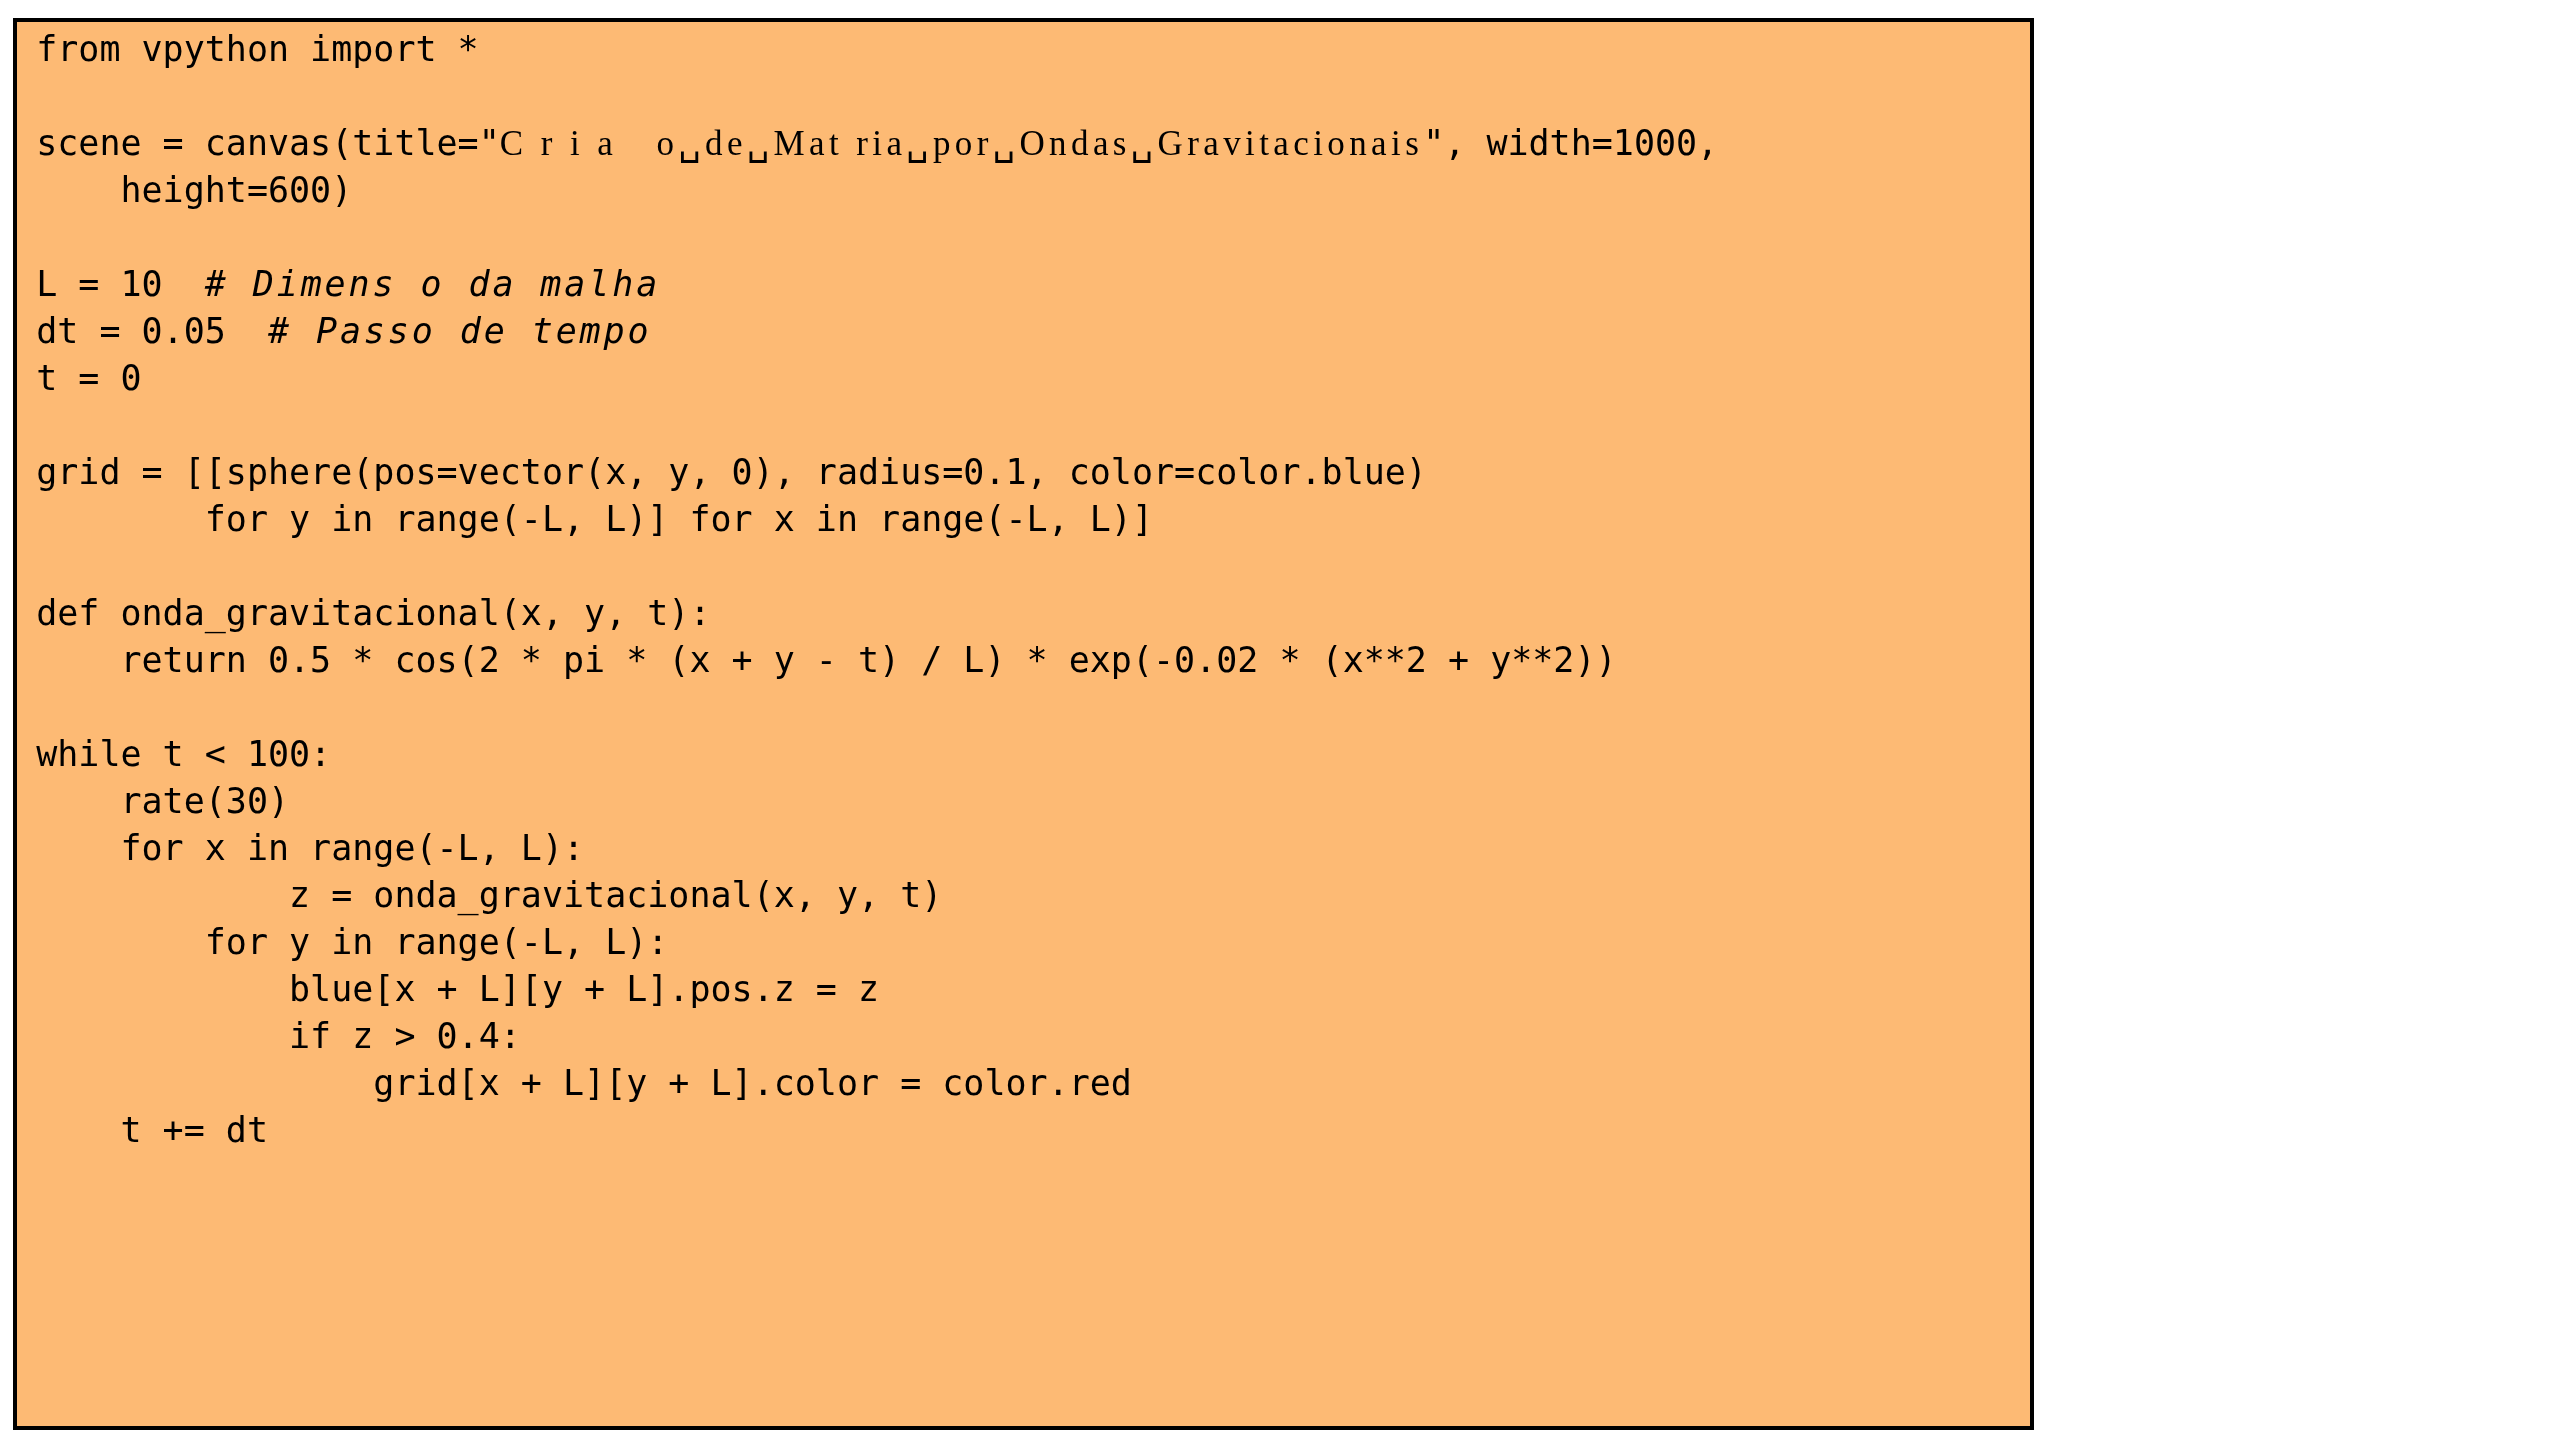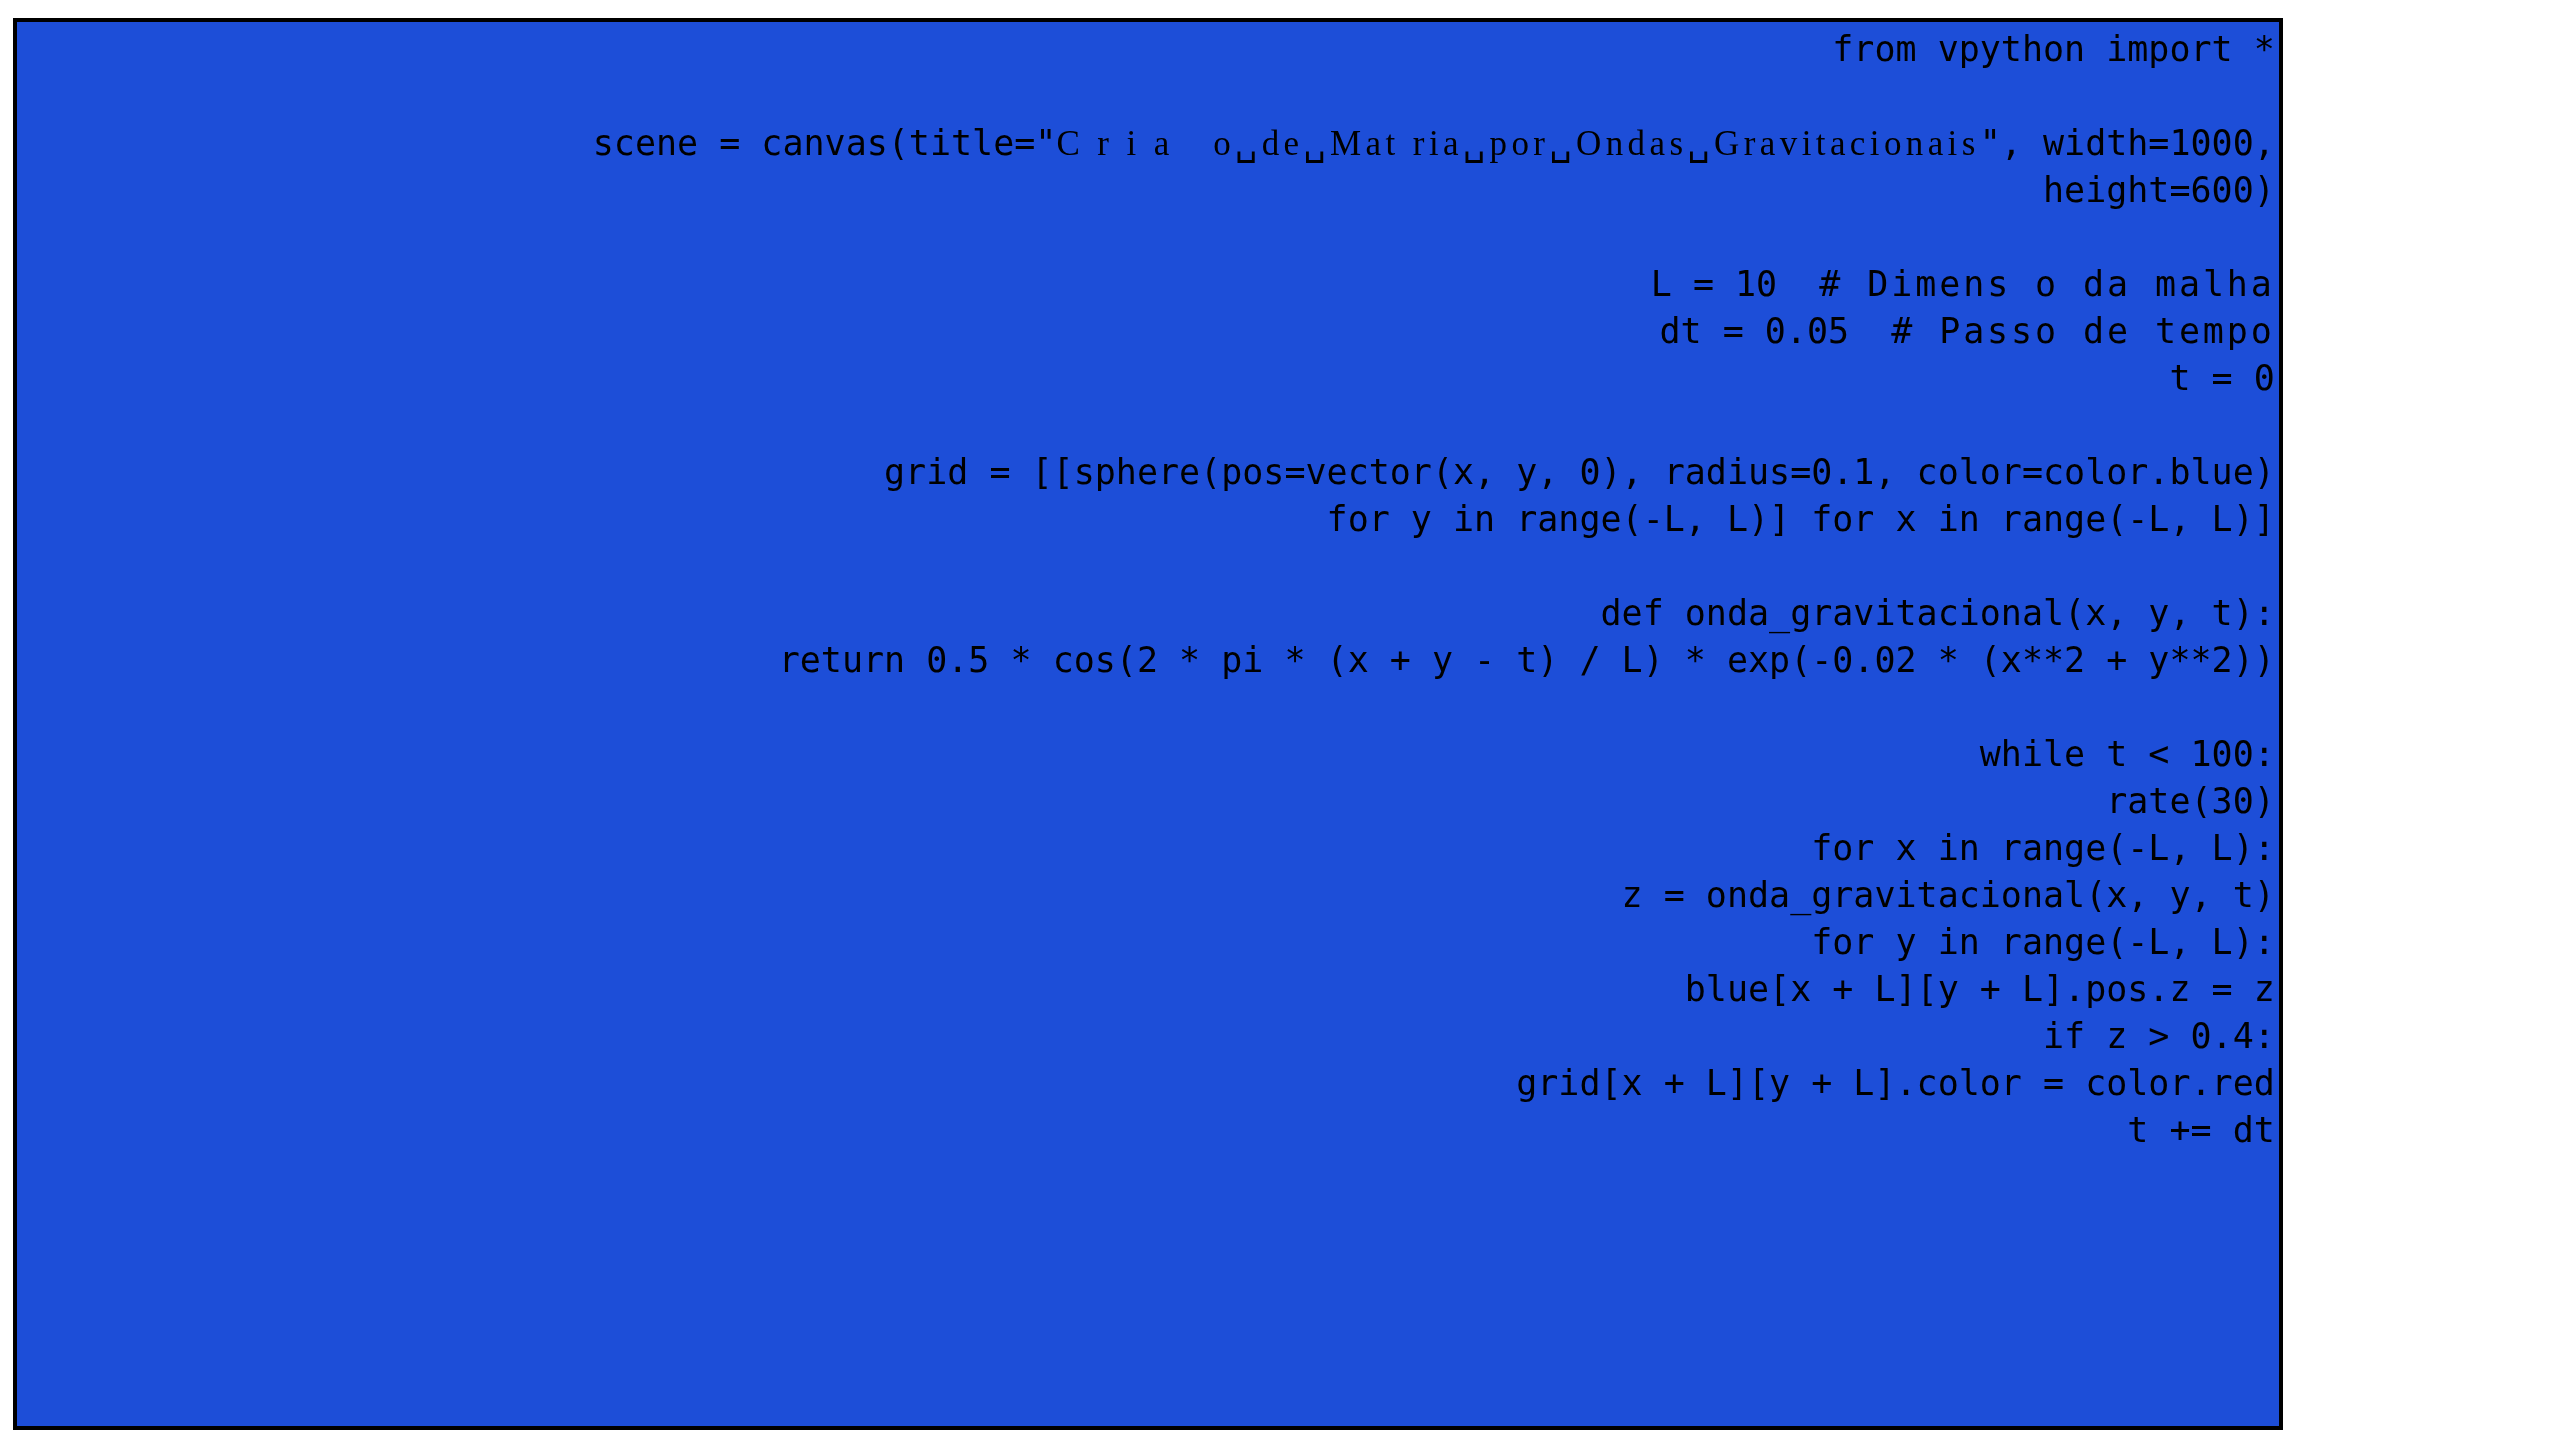--- a/index.html
+++ b/index.html
@@ -12,26 +12,25 @@
     height: 1452px;
     font-family: "DejaVu Sans Mono", "Liberation Mono", monospace;
     color: #000000;
     overflow: hidden;
   }
 
   #listing-frame {
     position: absolute;
     left: 13.2px;
     top: 17.6px;
-    width: 2270px;
+    width: 2021px;
     height: 1412px;
     border: 4.4px solid #000000;
     box-sizing: border-box;
-    background: #1d4ed8;
-    text-align: right;
+    background: #fdba74;
   }
 
   #code-body {
     position: absolute;
     left: 19px;
     top: 4.4px;
     right: 4.4px;
     bottom: 4.4px;
     overflow: hidden;
   }
@@ -45,20 +44,21 @@
     letter-spacing: 0px;
     color: #000000;
   }
 
   .code-line.blank {
     height: 47px;
   }
 
   
   .cmt {
+    font-style: italic;
     letter-spacing: 2.9px;
   }
 
   
   .strtrack {
     letter-spacing: 4.4px;
     font-family: Liberation Serif, serif;
   }
 </style>
 </head>

